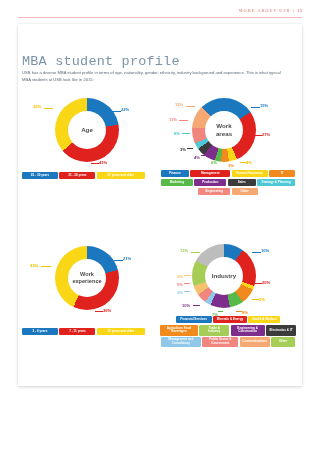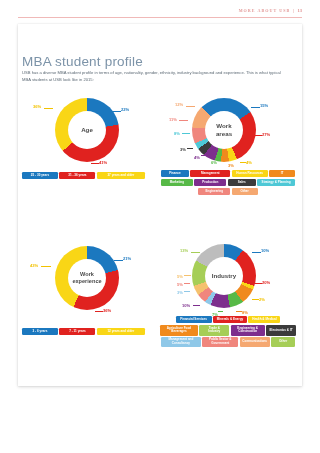--- a/index.html
+++ b/index.html
@@ -15,21 +15,21 @@
   .runhead .lbl{font-family:"Liberation Serif",serif;font-size:4.1px;letter-spacing:1.05px;color:#e39a99;font-weight:700;}
   .runhead .sep{font-size:4.1px;color:#e39a99;}
   .runhead .pg{font-family:"Liberation Serif",serif;font-size:4.6px;color:#e0908f;font-weight:700;}
   .rule{position:absolute;top:16.5px;left:18px;right:18px;height:1.1px;background:#f0b9b8;}
 
   
   .card{position:absolute;left:18px;top:24px;width:284px;height:362px;background:#fff;
         box-shadow:0 1px 3px rgba(0,0,0,.16), 0 0 0 .5px rgba(0,0,0,.04);}
 
   
-  .h1{position:absolute;left:22px;top:54px;font-family:Liberation Sans, sans-serif;
+  .h1{position:absolute;left:22px;top:54px;font-family:Liberation Mono, monospace;
       font-size:13.5px;color:#7c93a8;letter-spacing:.2px;}
   .intro{position:absolute;left:22px;top:70px;width:268px;font-size:4.15px;line-height:1.62;color:#5d6a75;}
 
   
   .block{position:absolute;}
   .donut-wrap{position:relative;width:100%;height:100%;}
   .donut{position:absolute;border-radius:50%;}
   .hole{position:absolute;border-radius:50%;background:#fff;left:50%;top:50%;transform:translate(-50%,-50%);}
   .ctr{position:absolute;left:50%;top:50%;transform:translate(-50%,-50%);
        text-align:center;font-size:6.2px;font-weight:700;color:#4a4a4a;line-height:1.22;width:54px;}

